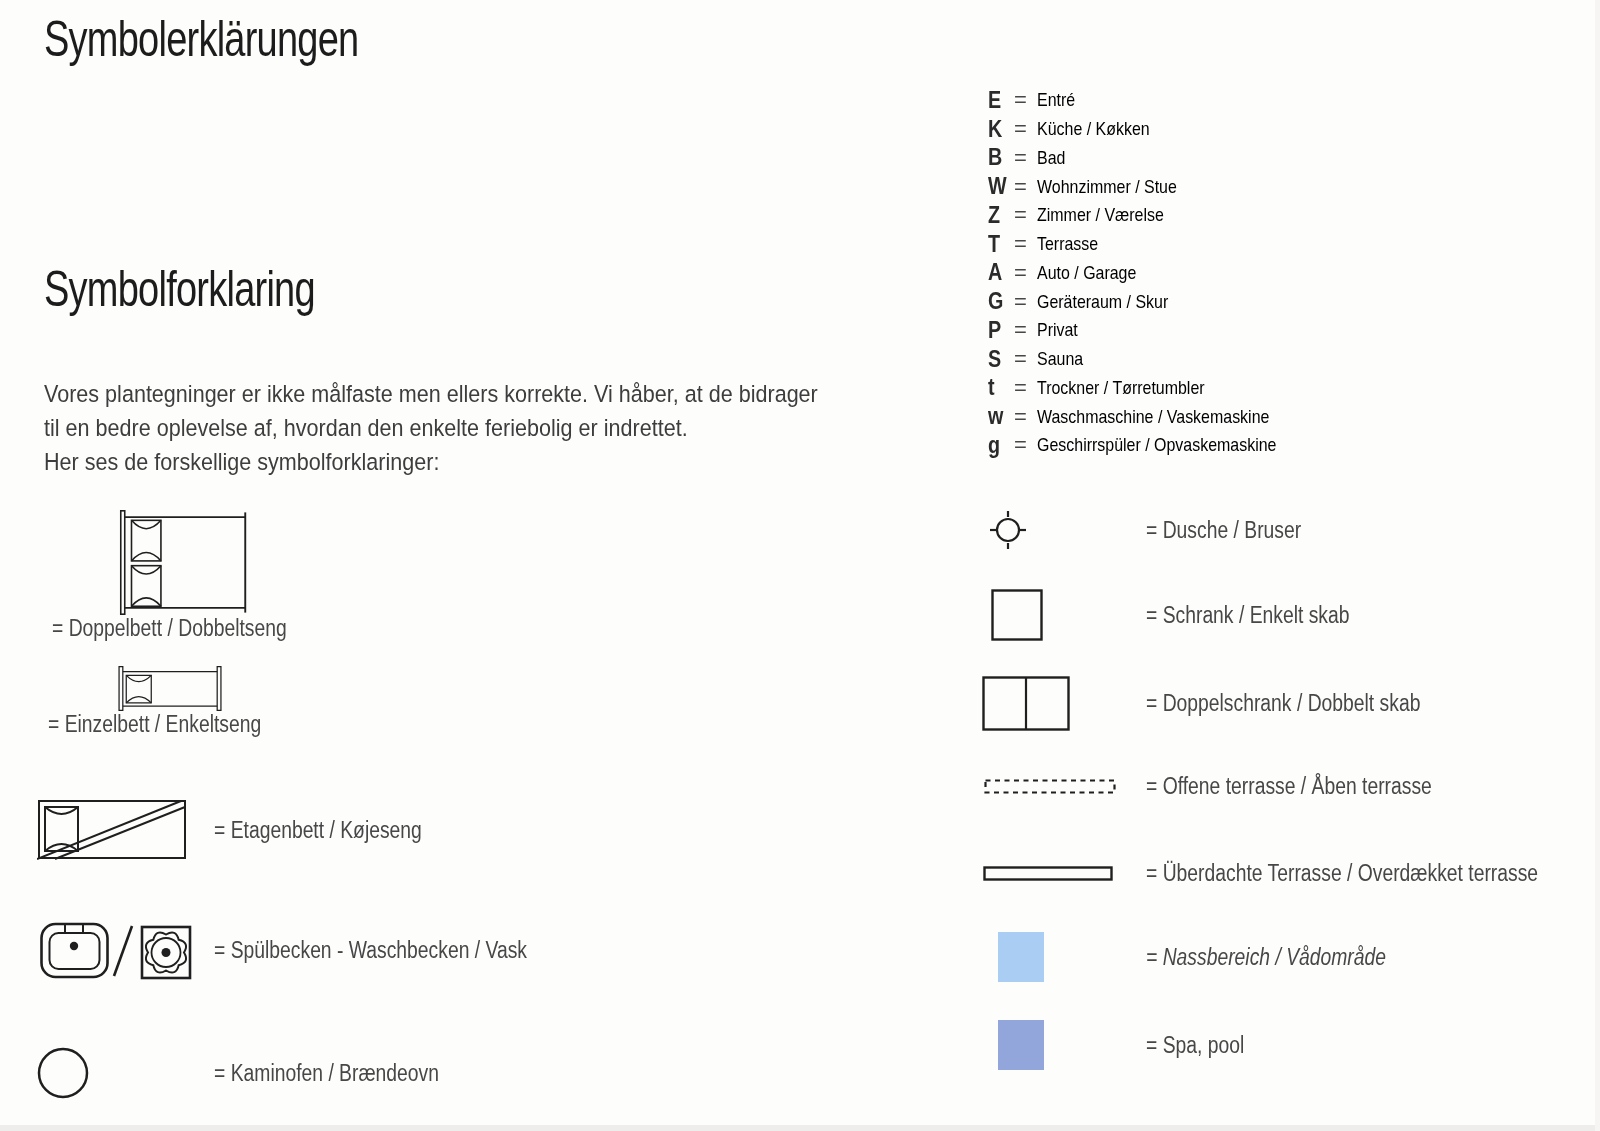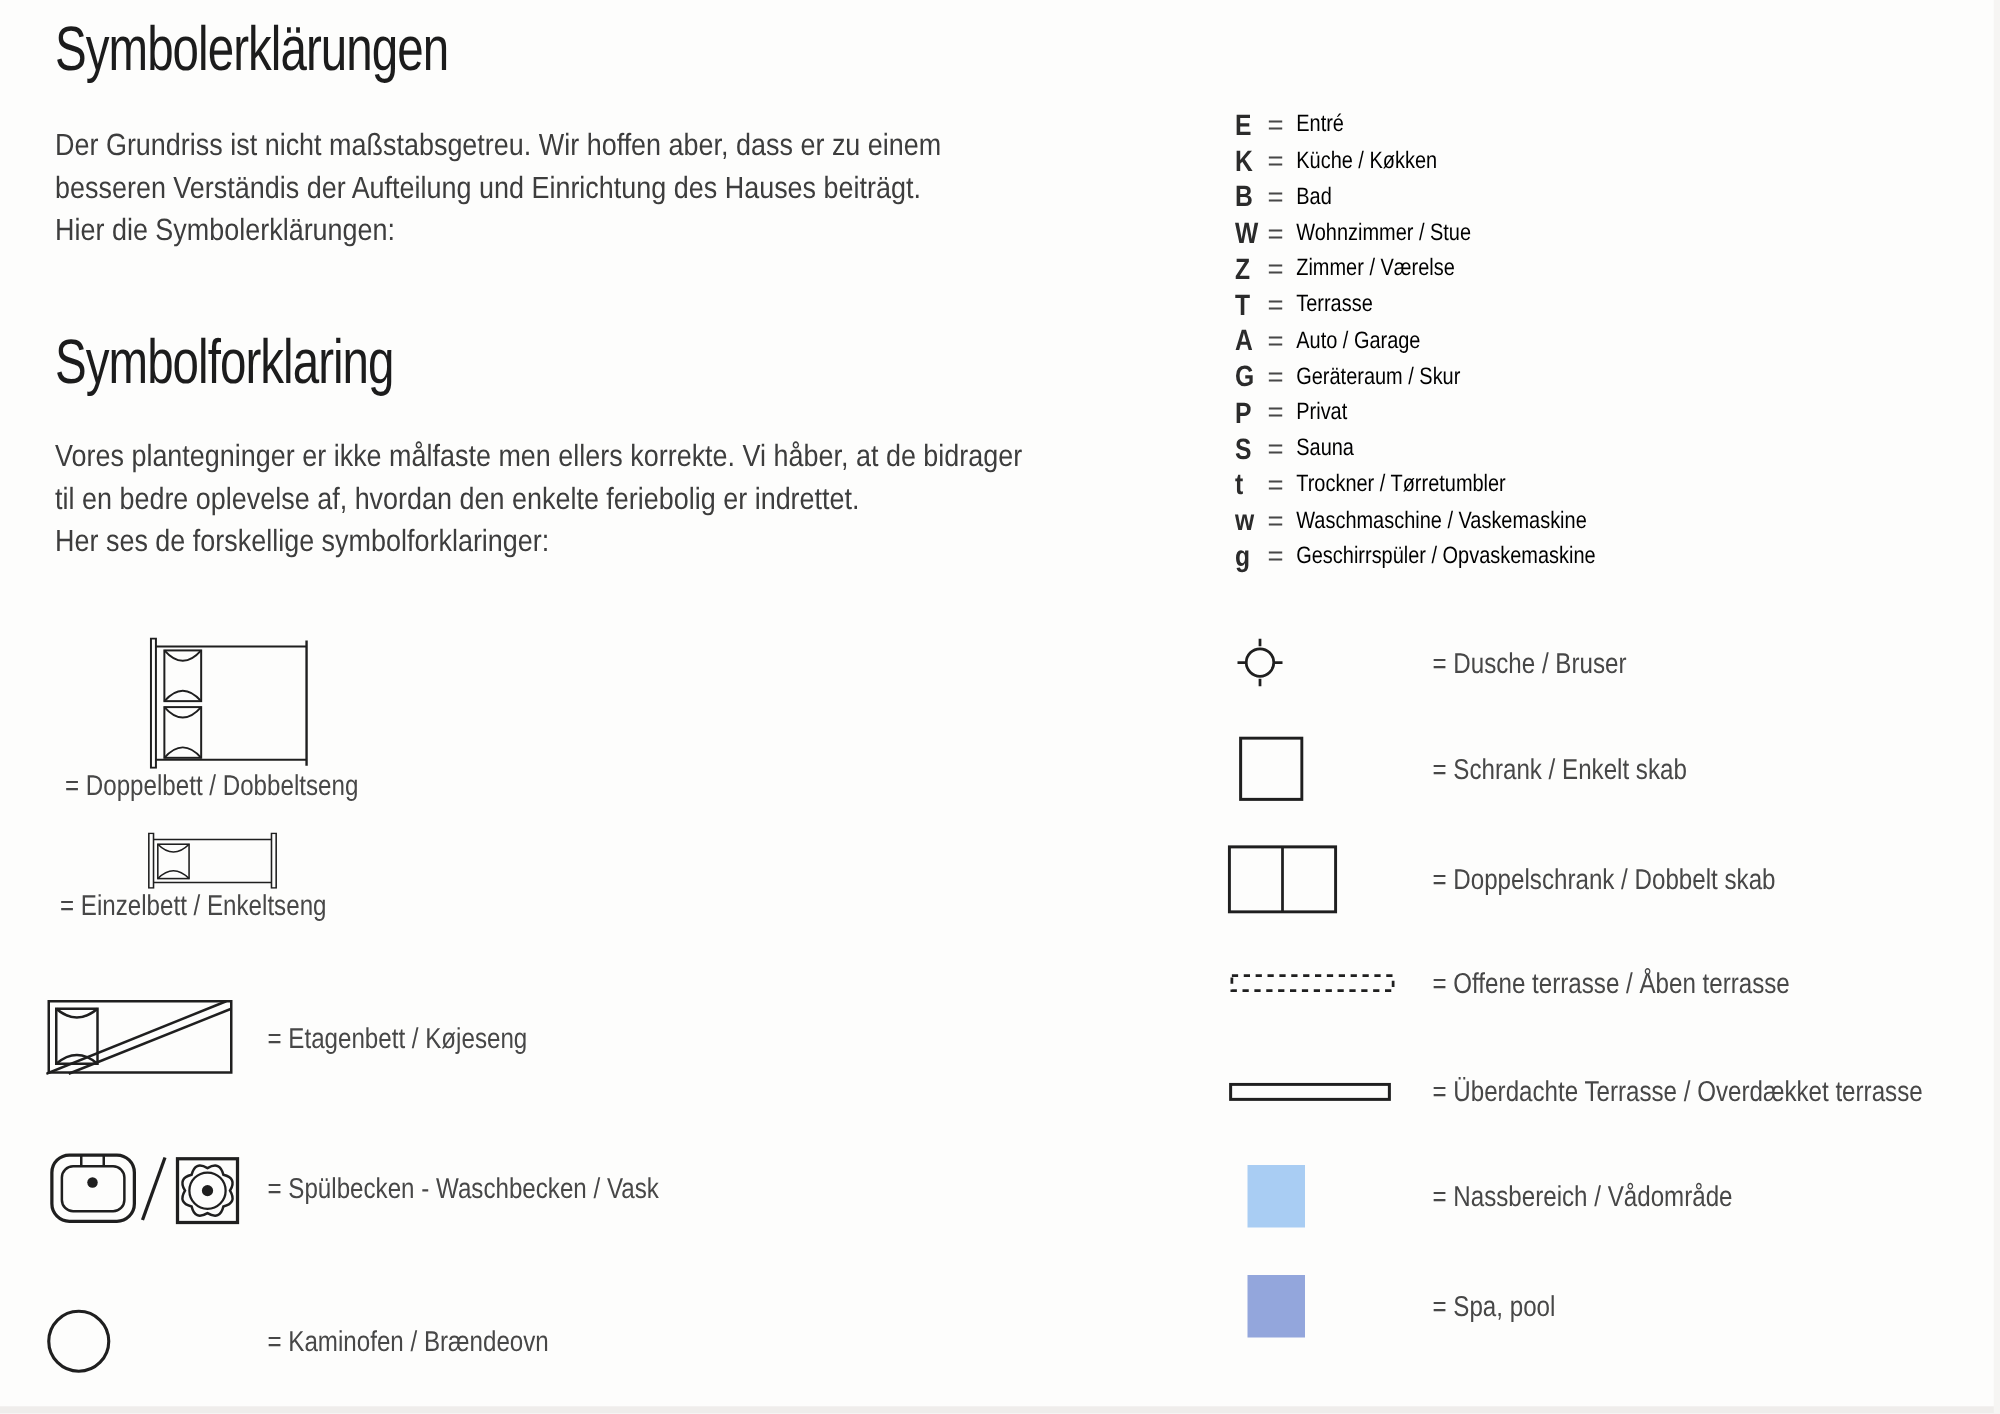--- a/index.html
+++ b/index.html
@@ -45,29 +45,24 @@
     background:#f6f5f3;
   }
 </style>
 </head>
 <body>
 
 <div class="page">
 
   <div class="h1" style="top:4px;"><span class="cond-h">Symbolerklärungen</span></div>
 
-  <div class="para" style="top:100px;">
-    <span class="cond-p">Der Grundriss ist nicht maßstabsgetreu. Wir hoffen aber, dass er zu einem</span>
-    <span class="cond-p">besseren Verständis der Aufteilung und Einrichtung des Hauses beiträgt.</span>
-    <span class="cond-p">Hier die Symbolerklärungen:</span>
-  </div>
 
   <div class="h1" style="top:254px;"><span class="cond-h">Symbolforklaring</span></div>
 
-  <div class="para" style="top:349px;">
+  <div class="para" style="top:377px;">
     <span class="cond-p">Vores plantegninger er ikke målfaste men ellers korrekte. Vi håber, at de bidrager</span>
     <span class="cond-p">til en bedre oplevelse af, hvordan den enkelte feriebolig er indrettet.</span>
     <span class="cond-p">Her ses de forskellige symbolforklaringer:</span>
   </div>
 
   <div class="abbr">
     <div class="abbr-row">
         <span class="abbr-letter"><span class="cond">E</span></span>
         <span class="abbr-eq">=</span>
         <span class="abbr-val"><span class="cond">Entré</span></span>
@@ -245,21 +240,21 @@
 
   <div class="srow" style="left:983px;top:866px;height:15px;">
     <svg class="icon-svg" width="130" height="15" viewBox="0 0 130 15">
       <rect x="1.5" y="1.5" width="127" height="12" stroke="#1f1f1f" fill="none" stroke-width="2.4"></rect>
     </svg>
     <span class="slabel" style="margin-left:33px;"><span class="cond">= Überdachte Terrasse / Overdækket terrasse</span></span>
   </div>
 
   <div class="srow" style="left:998px;top:932px;height:50px;">
     <div class="swatch" style="background: rgb(169, 205, 243);"></div>
-    <span class="slabel" style="margin-left:102px;"><span class="cond">= Nassbereich / Vådområde</span></span>
+    <span class="slabel" style="margin-left:102px;font-style:italic;"><span class="cond">= Nassbereich / Vådområde</span></span>
   </div>
 
   <div class="srow" style="left:998px;top:1020px;height:50px;">
     <div class="swatch" style="background: rgb(147, 166, 220);"></div>
     <span class="slabel" style="margin-left:102px;"><span class="cond">= Spa, pool</span></span>
   </div>
 
   <div class="page-bottom-edge"></div>
   <div class="page-right-edge"></div>
 </div>

